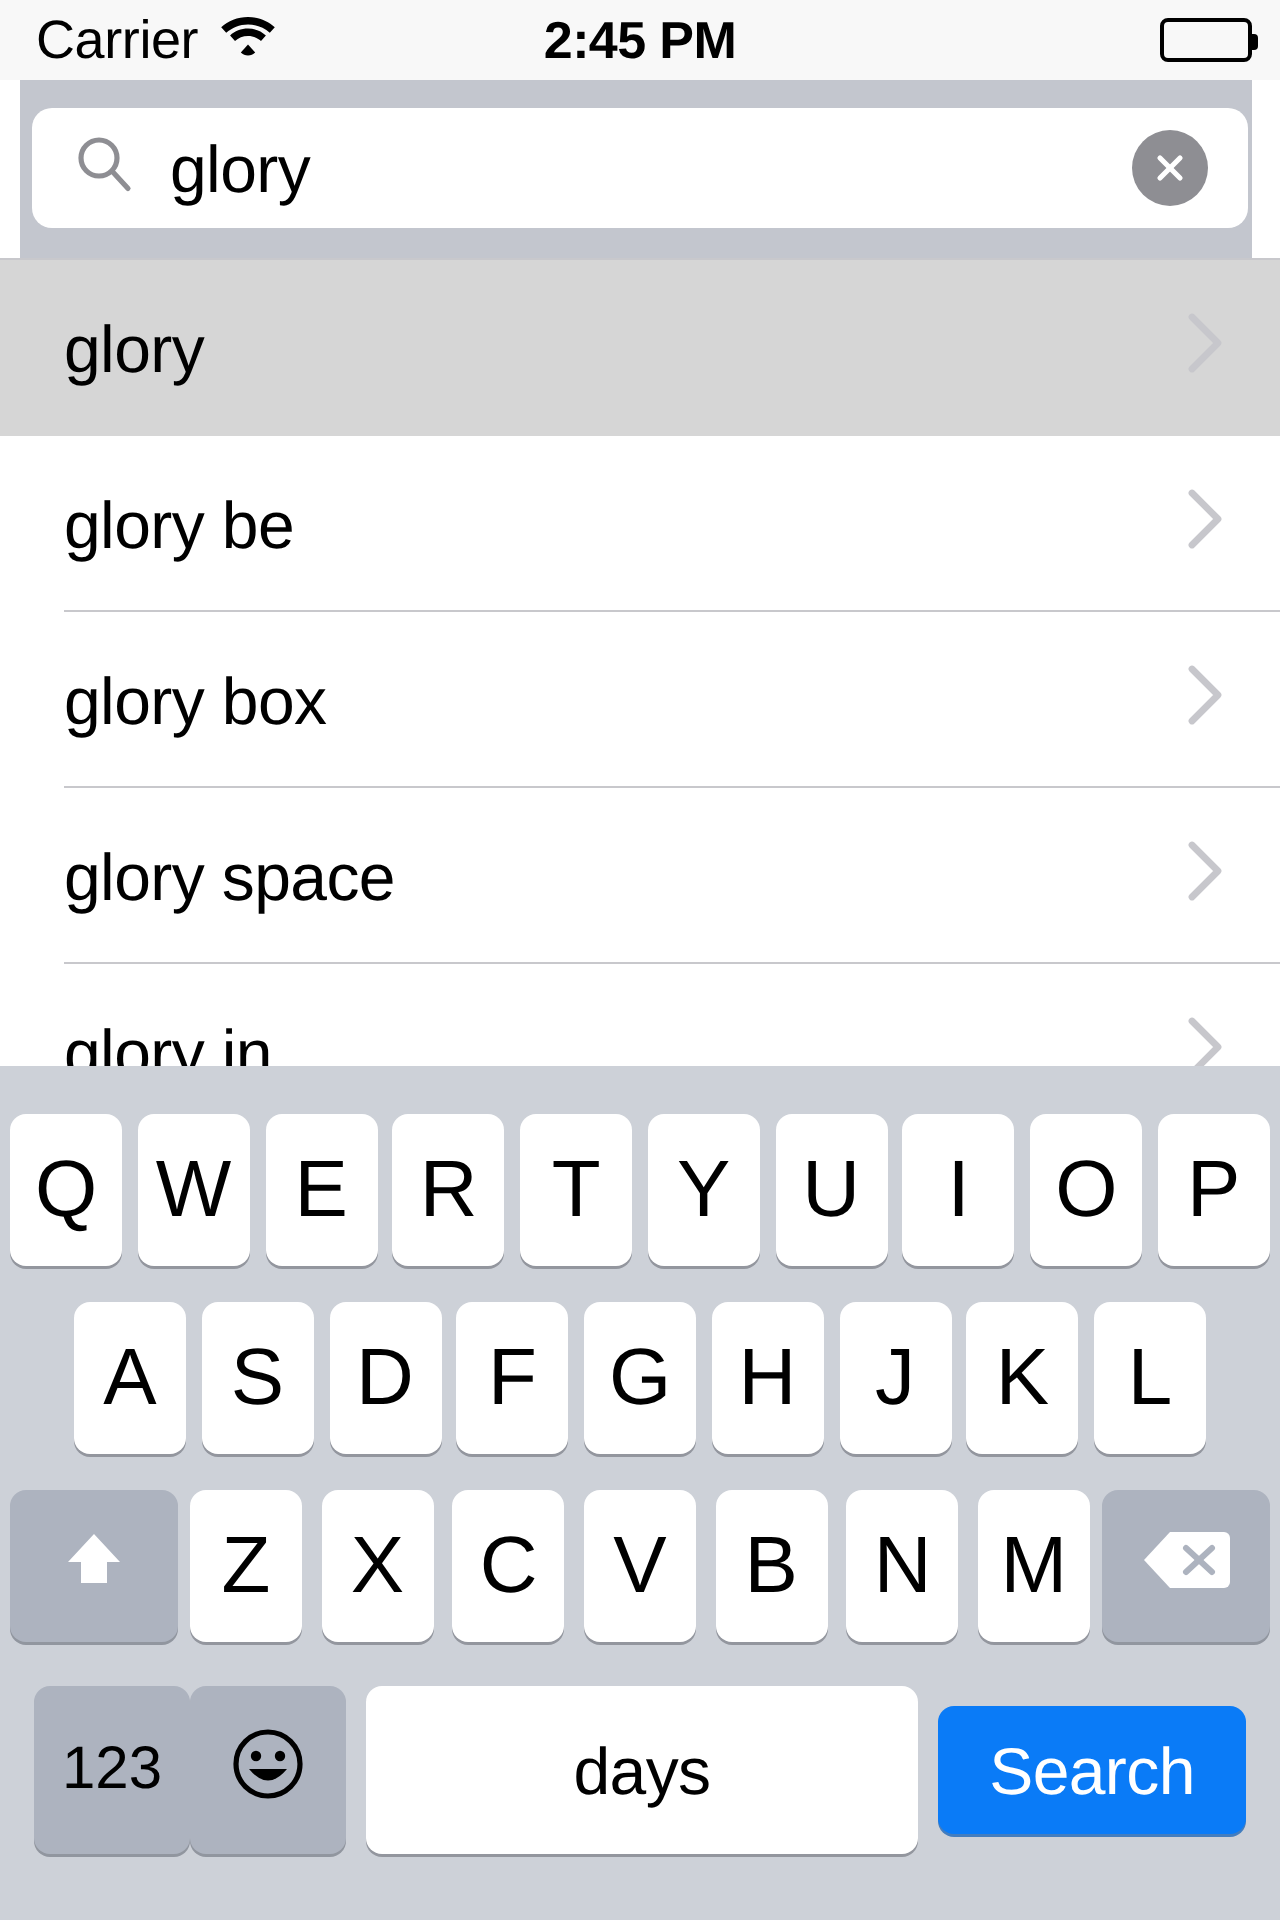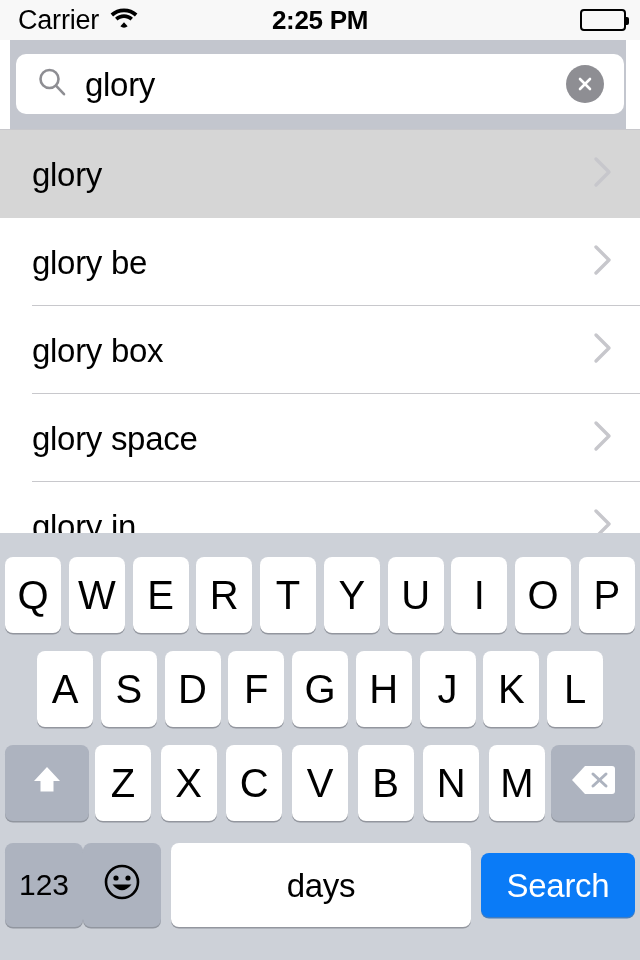--- a/index.html
+++ b/index.html
@@ -116,21 +116,21 @@
     background:#cdd1d8;
     padding-top:15px;
   }
   .kb-row {
     display:flex; align-items:center;
     width:640px;
   }
   #kb-row-1 { height:94px; padding:0 5px; justify-content:space-between; }
   #kb-row-2 { height:94px; padding:0 37px; justify-content:space-between; }
   #kb-row-3 { height:94px; padding:0 5px; justify-content:space-between; }
-  #kb-row-4 { height:110px; padding:0 5px; justify-content:space-between; align-items:center; }
+  #kb-row-4 { height:110px; padding:0 17px; justify-content:space-between; align-items:center; }
 
   .key {
     background:#ffffff;
     border-radius:8px;
     box-shadow:0 1.5px 0 rgba(136,140,148,0.85);
     display:flex; align-items:center; justify-content:center;
     font-size:40px; color:#000;
     line-height:1;
     letter-spacing:0;
   }
@@ -168,21 +168,21 @@
     <div id="status-left">
       <span id="carrier-label">Carrier</span>
       <span id="wifi-icon">
         <svg width="30" height="22" viewBox="0 0 30 22">
           <path d="M15 5.2c4.2 0 8.0 1.6 10.9 4.2l2.5-2.8C25.0 3.4 20.2 1.5 15 1.5S5.0 3.4 1.6 6.6l2.5 2.8C7.0 6.8 10.8 5.2 15 5.2z" fill="#000"></path>
           <path d="M15 11.0c2.5 0 4.8 0.95 6.5 2.5l2.45-2.75C21.6 8.6 18.45 7.3 15 7.3s-6.6 1.3-8.95 3.45l2.45 2.75C10.2 11.95 12.5 11.0 15 11.0z" fill="#000"></path>
           <path d="M15 15.2l3.6 4.1c-1.0 0.9-2.25 1.45-3.6 1.45s-2.6-0.55-3.6-1.45L15 15.2z" fill="#000"></path>
         </svg>
       </span>
     </div>
-    <div id="status-time">2:25 PM</div>
+    <div id="status-time">2:45 PM</div>
     <div id="status-right">
       <span class="battery-shell">
         <span class="battery-fill"></span>
         <span class="battery-nub"></span>
       </span>
     </div>
   </div>
 
   <div id="search-bar-area">
     <div id="search-bar-bg"></div>

